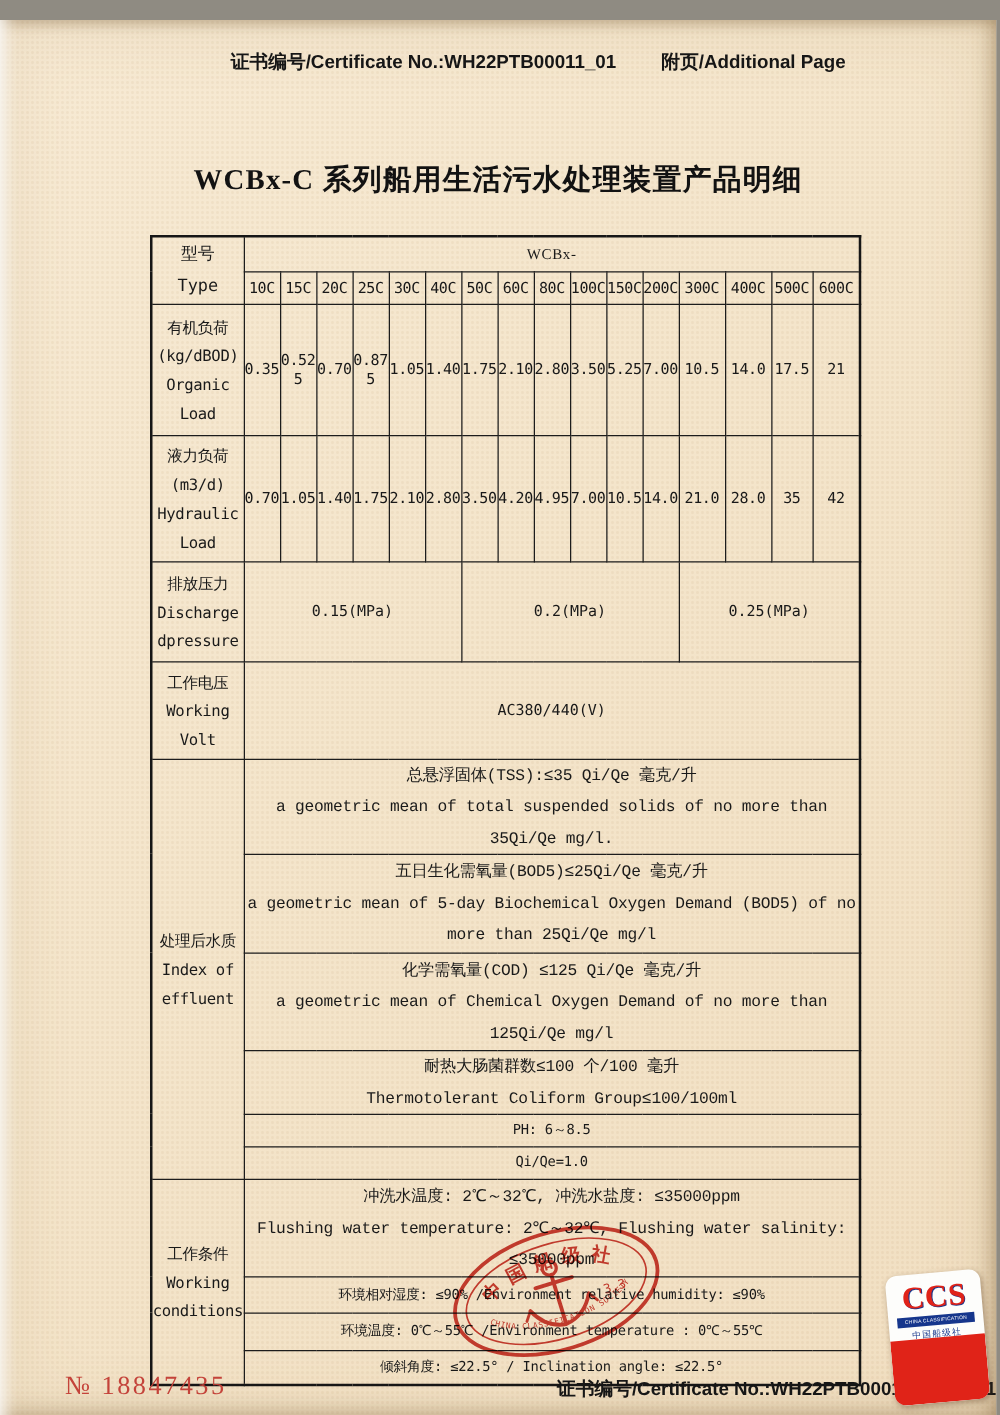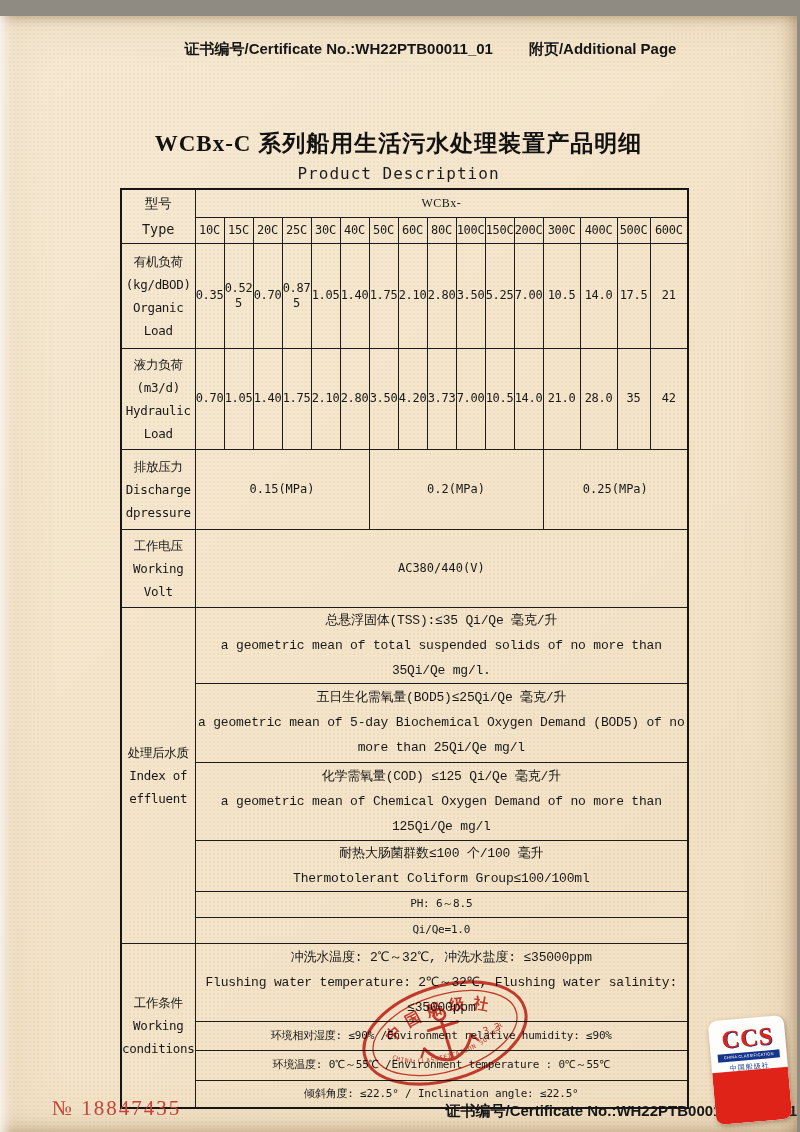--- a/index.html
+++ b/index.html
@@ -102,21 +102,20 @@
 <body>
 
 <div class="paper">
 
   <div class="top-header">
     <span>证书编号/Certificate No.:WH22PTB00011_01</span>
     <span>附页/Additional Page</span>
   </div>
 
   <div class="doc-title">WCBx-C 系列船用生活污水处理装置产品明细</div>
-  <div class="doc-subtitle">Product Description</div>
 
   <table class="product">
     <colgroup>
       <col style="width:74px">
       <col style="width:29px">
         <col style="width:29px">
         <col style="width:29px">
         <col style="width:29px">
       <col style="width:29px">
         <col style="width:29px">
@@ -189,21 +188,21 @@
         <div>Load</div>
       </td>
       <td class="val">0.70</td>
       <td class="val">1.05</td>
       <td class="val">1.40</td>
       <td class="val">1.75</td>
       <td class="val">2.10</td>
       <td class="val">2.80</td>
       <td class="val">3.50</td>
       <td class="val">4.20</td>
-      <td class="val">3.73</td>
+      <td class="val">4.95</td>
       <td class="val">7.00</td>
       <td class="val">10.5</td>
       <td class="val">14.0</td>
       <td class="val">21.0</td>
       <td class="val">28.0</td>
       <td class="val">35</td>
       <td class="val">42</td>
     </tr>
     <tr style="height:80px">
       <td class="label-cell">

